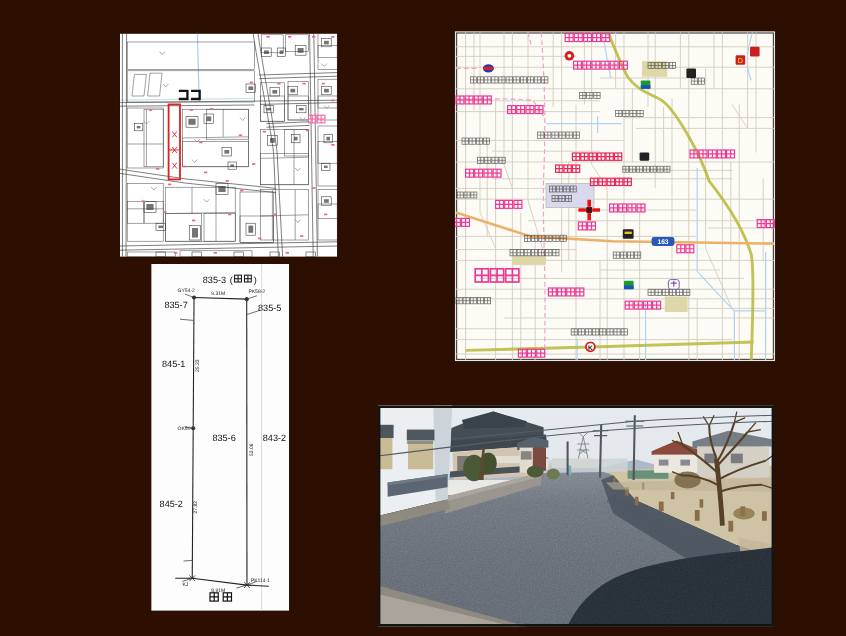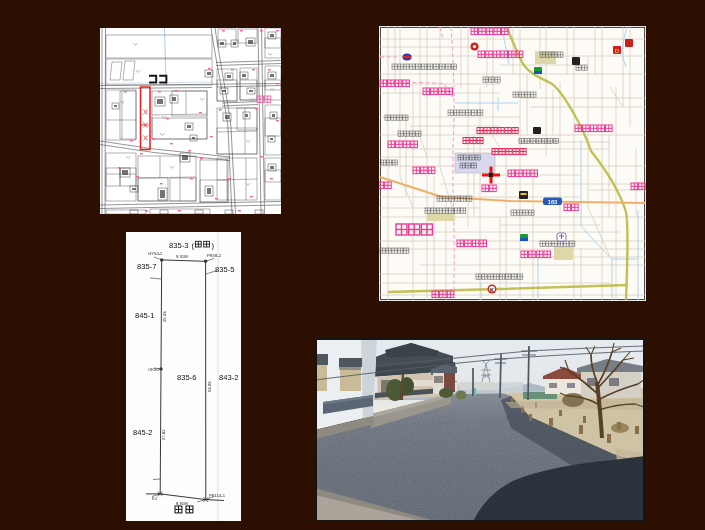--- a/index.html
+++ b/index.html
@@ -1201,21 +1201,21 @@
         <rect x="153" y="100" width="8" height="7" rx="1" fill="#222"></rect>
         <path d="M165,170.5 h15 a2,2 0 0 1 2,2 v3.5 a2,2 0 0 1 -2,2 h-15 a2,2 0 0 1 -2,-2 v-3.5 a2,2 0 0 1 2,-2 Z" fill="#2858b8"></path>
         <text x="172.5" y="176.6" font-family="Liberation Sans" font-size="5.6" font-weight="bold" fill="#fff" text-anchor="middle">163</text>
         <g stroke="#ee1010" stroke-width="3" fill="none">
           <path d="M102,148 L108.2,148 M113.8,148 L120,148 M111,139.5 L111,145.2 M111,150.8 L111,156.5"></path>
         </g>
         <circle cx="111" cy="148" r="2.8" fill="#6e1212"></circle>
         <path d="M109,146 l4,4 M113,146 l-4,4" stroke="#3a0808" stroke-width="1.2"></path>
       </g>
     </svg></div>
-<div class="p" style="left:126px;top:232px;"><svg width="115" height="289" viewBox="0 0 115 289">
+<div class="p" style="left:126px;top:220px;"><svg width="115" height="289" viewBox="0 0 115 289">
       <rect width="115" height="289" fill="#fdfdfd"></rect>
       <line x1="92" y1="0" x2="92" y2="289" stroke="#d8d8d8" stroke-width="0.8"></line>
       <g stroke="#222" stroke-width="0.9" fill="none">
         <path d="M35.7,27.9 L79.6,29.3"></path>
         <path d="M35.7,27.9 L34.2,261.9"></path>
         <path d="M79.6,29.3 L79.8,267.6"></path>
         <path d="M20,261.9 L34.2,261.9 L79.8,267.6 L98,268.5"></path>
       </g>
       <g stroke="#222" stroke-width="0.55" fill="none">
         <path d="M35.5,27.9 L28,25 M79.6,29.3 L88,26.5"></path>

